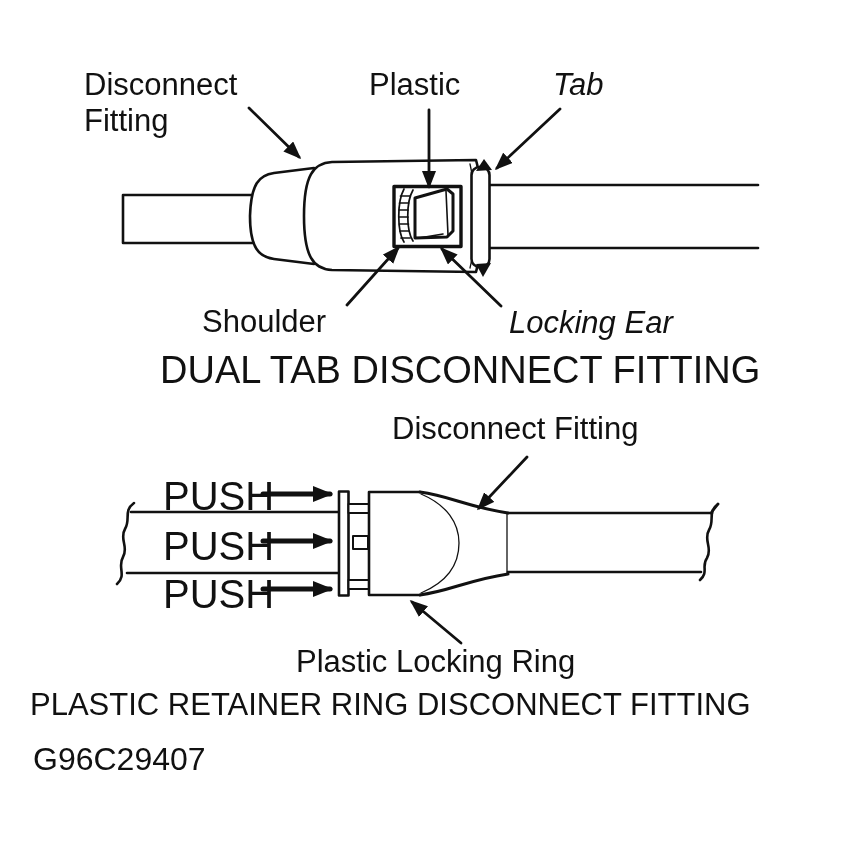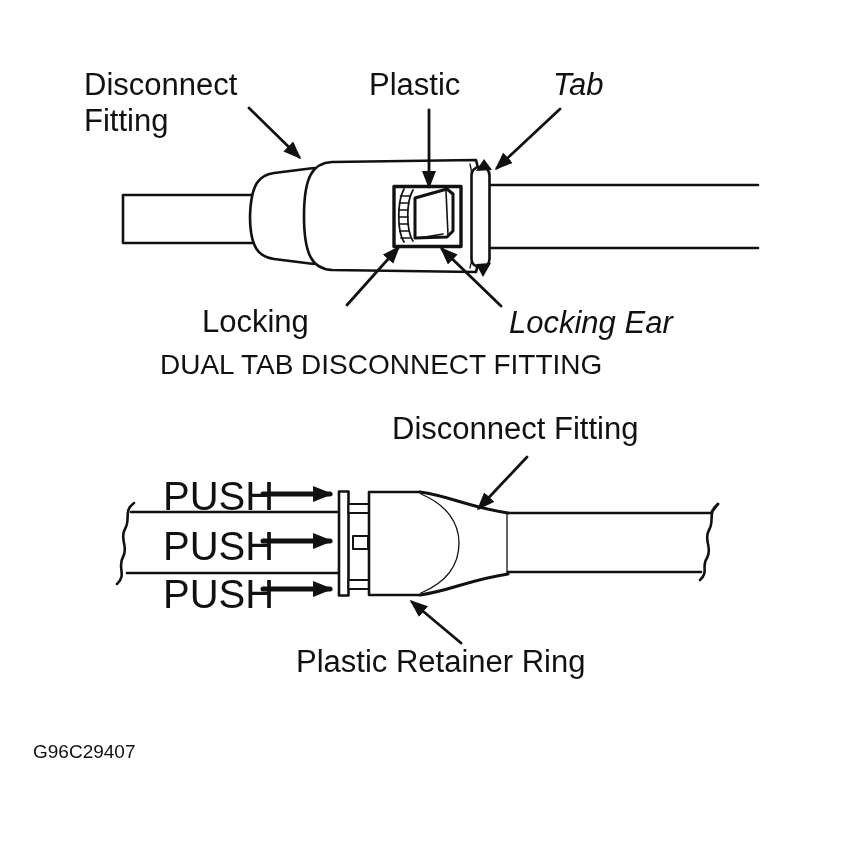--- a/index.html
+++ b/index.html
@@ -16,27 +16,27 @@
     position:absolute;
     font-size:31px;
     line-height:1.15;
     color:#111;
     white-space:nowrap;
     letter-spacing:0px;
   }
   .lbl.wrap{white-space:normal;}
   .title{
     position:absolute;
-    font-size:28px;
+    font-size:38px;
     color:#111;
     white-space:nowrap;
   }
   .code{
     position:absolute;
-    font-size:19px;
+    font-size:32px;
     color:#111;
     white-space:nowrap;
   }
   .push{
     position:absolute;
     font-size:40px;
     color:#111;
     white-space:nowrap;
   }
 </style>
@@ -141,32 +141,33 @@
       </g>
     </g>
   </svg>
 
   <div class="lbl wrap" style="left:84px;top:67px;width:180px;">Disconnect Fitting</div>
 
   <div class="lbl" style="left:369px;top:67px;">Plastic</div>
 
   <div class="lbl" style="left:553px;top:67px;font-style:italic;">Tab</div>
 
-  <div class="lbl" style="left:202px;top:304px;">Locking</div>
+  <div class="lbl" style="left:202px;top:304px;">Shoulder</div>
 
   <div class="lbl" style="left:509px;top:305px;font-style:italic;">Locking Ear</div>
 
   <div class="title" style="left:160px;top:349px;">DUAL TAB DISCONNECT FITTING</div>
 
   <div class="lbl" style="left:392px;top:411px;">Disconnect Fitting</div>
 
   <div class="push" style="left:163px;top:474px;">PUSH</div>
 
   <div class="push" style="left:163px;top:524px;">PUSH</div>
 
   <div class="push" style="left:163px;top:572px;">PUSH</div>
 
-  <div class="lbl" style="left:296px;top:644px;">Plastic Retainer Ring</div>
+  <div class="lbl" style="left:296px;top:644px;">Plastic Locking Ring</div>
 
+  <div class="title" style="left:30px;top:687px;font-size:31px;">PLASTIC RETAINER RING DISCONNECT FITTING</div>
 
   <div class="code" style="left:33px;top:741px;">G96C29407</div>
 
 </div>
 
 </body></html>

